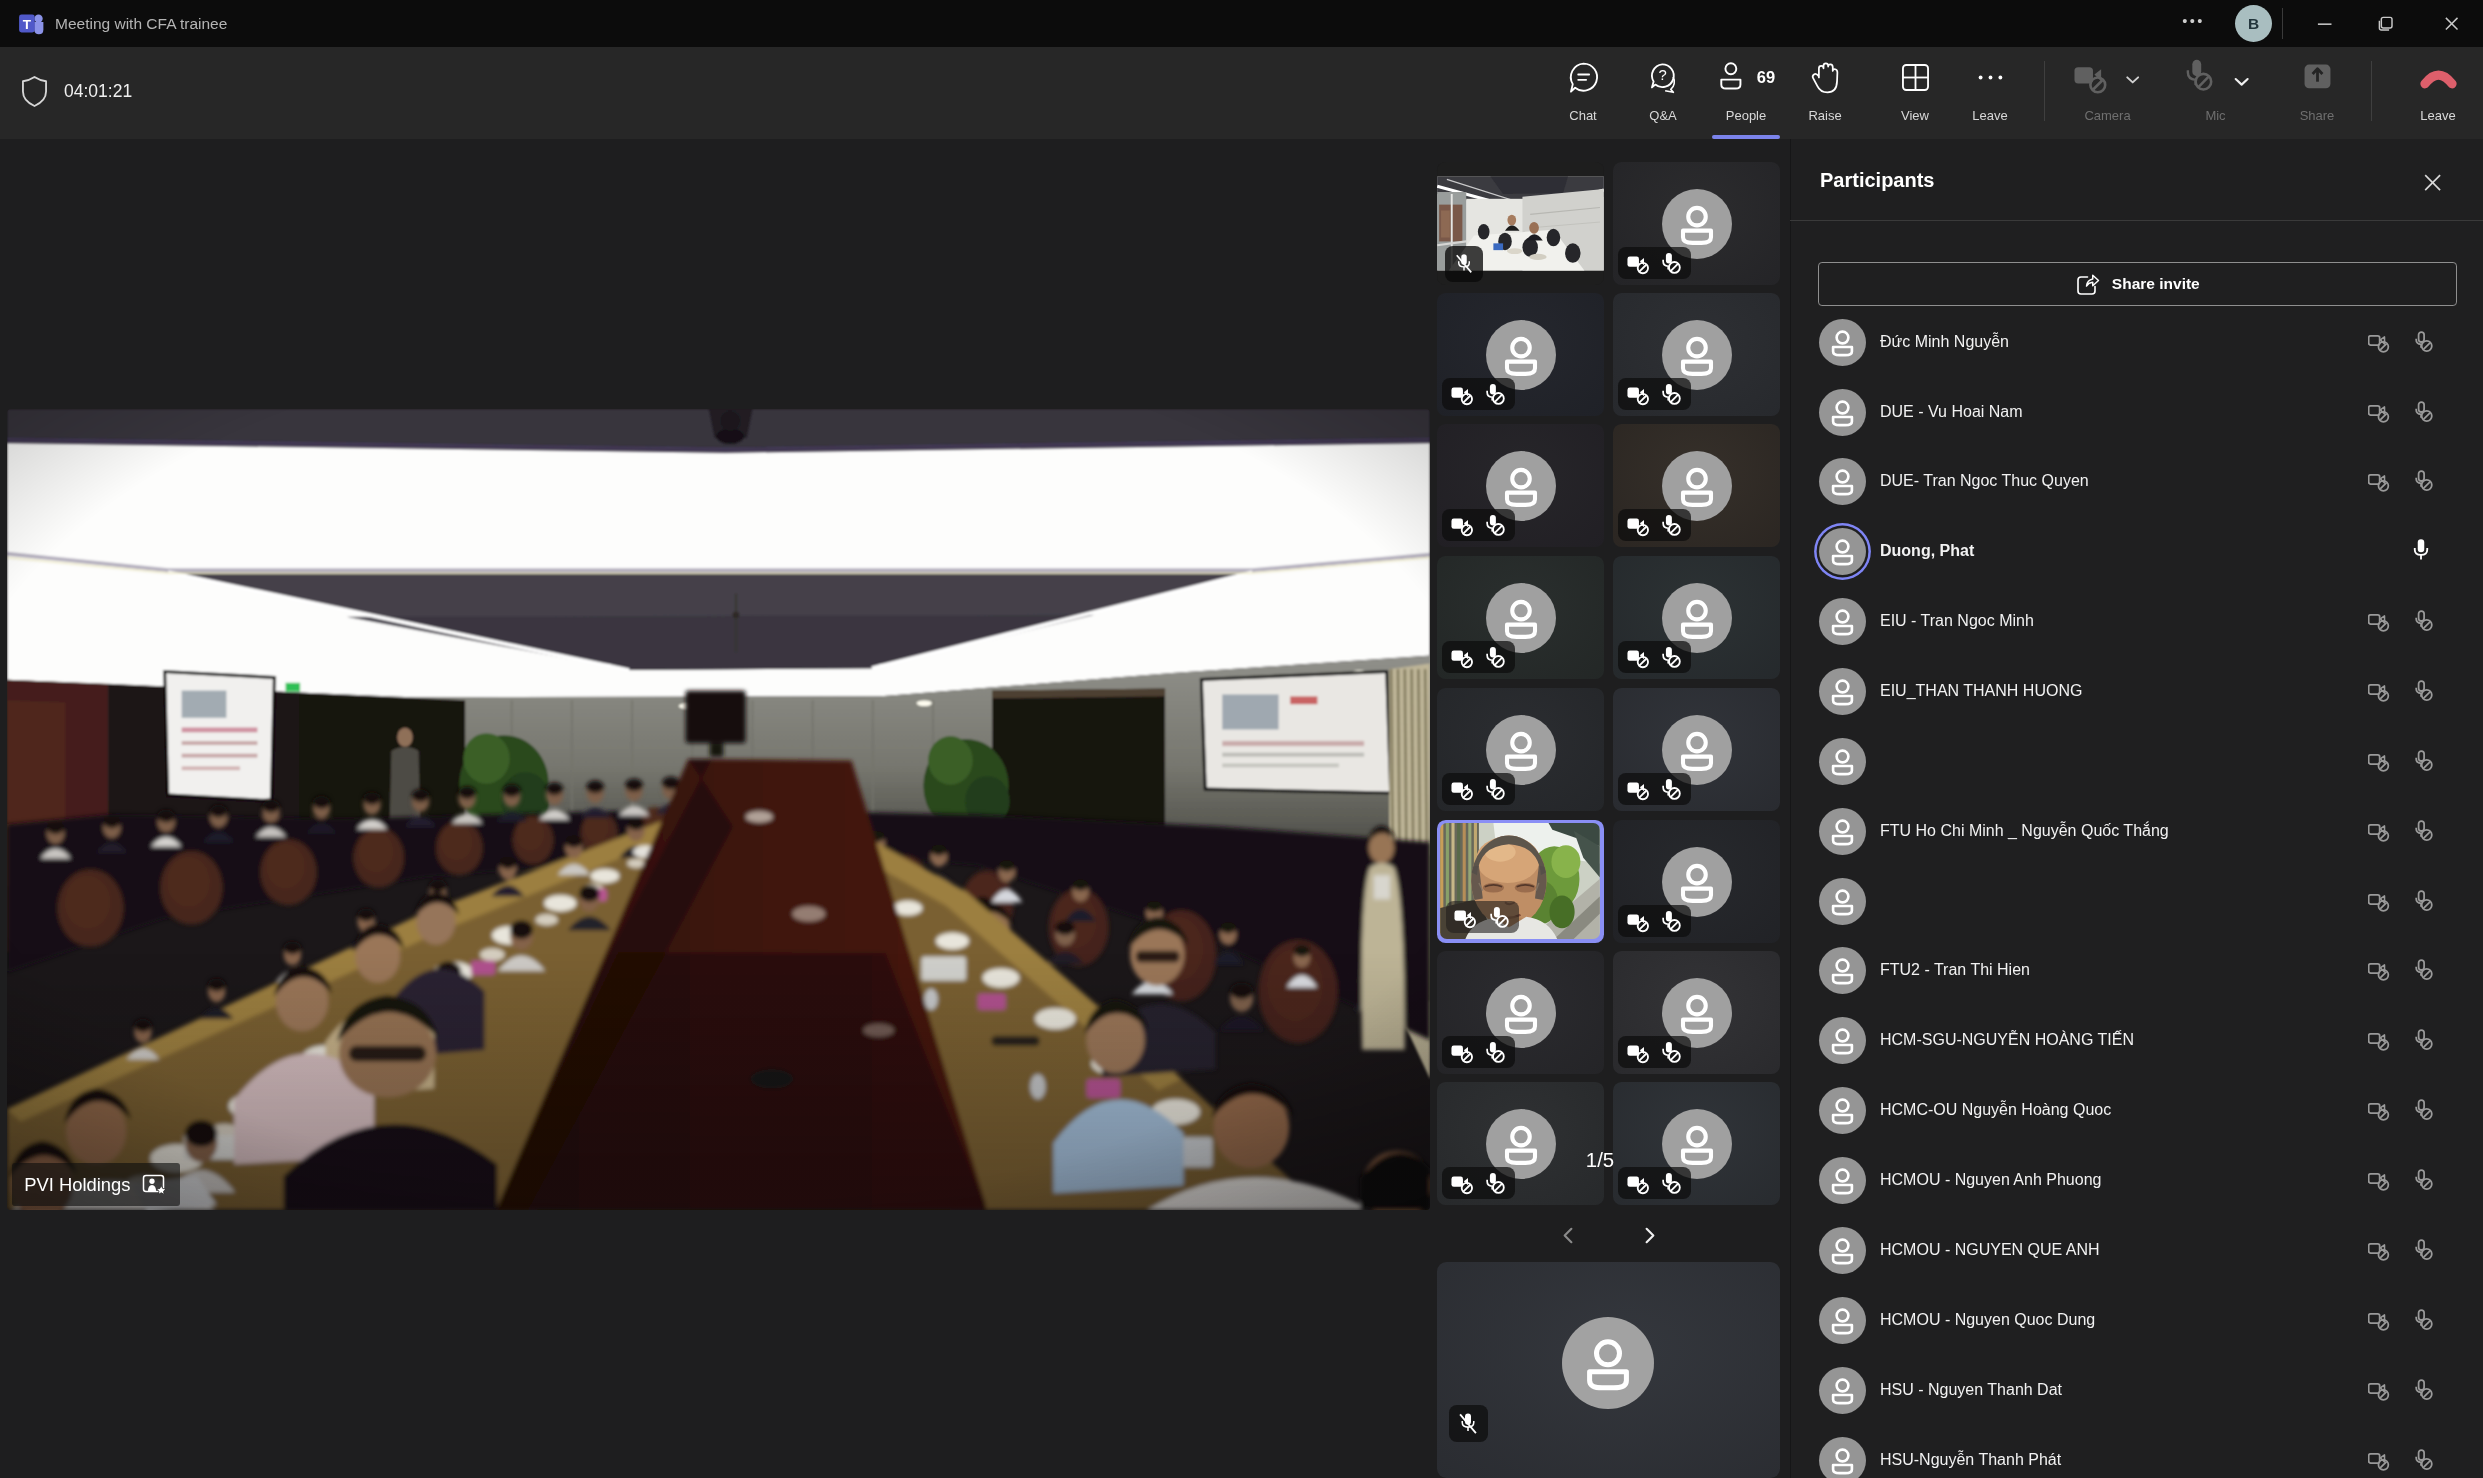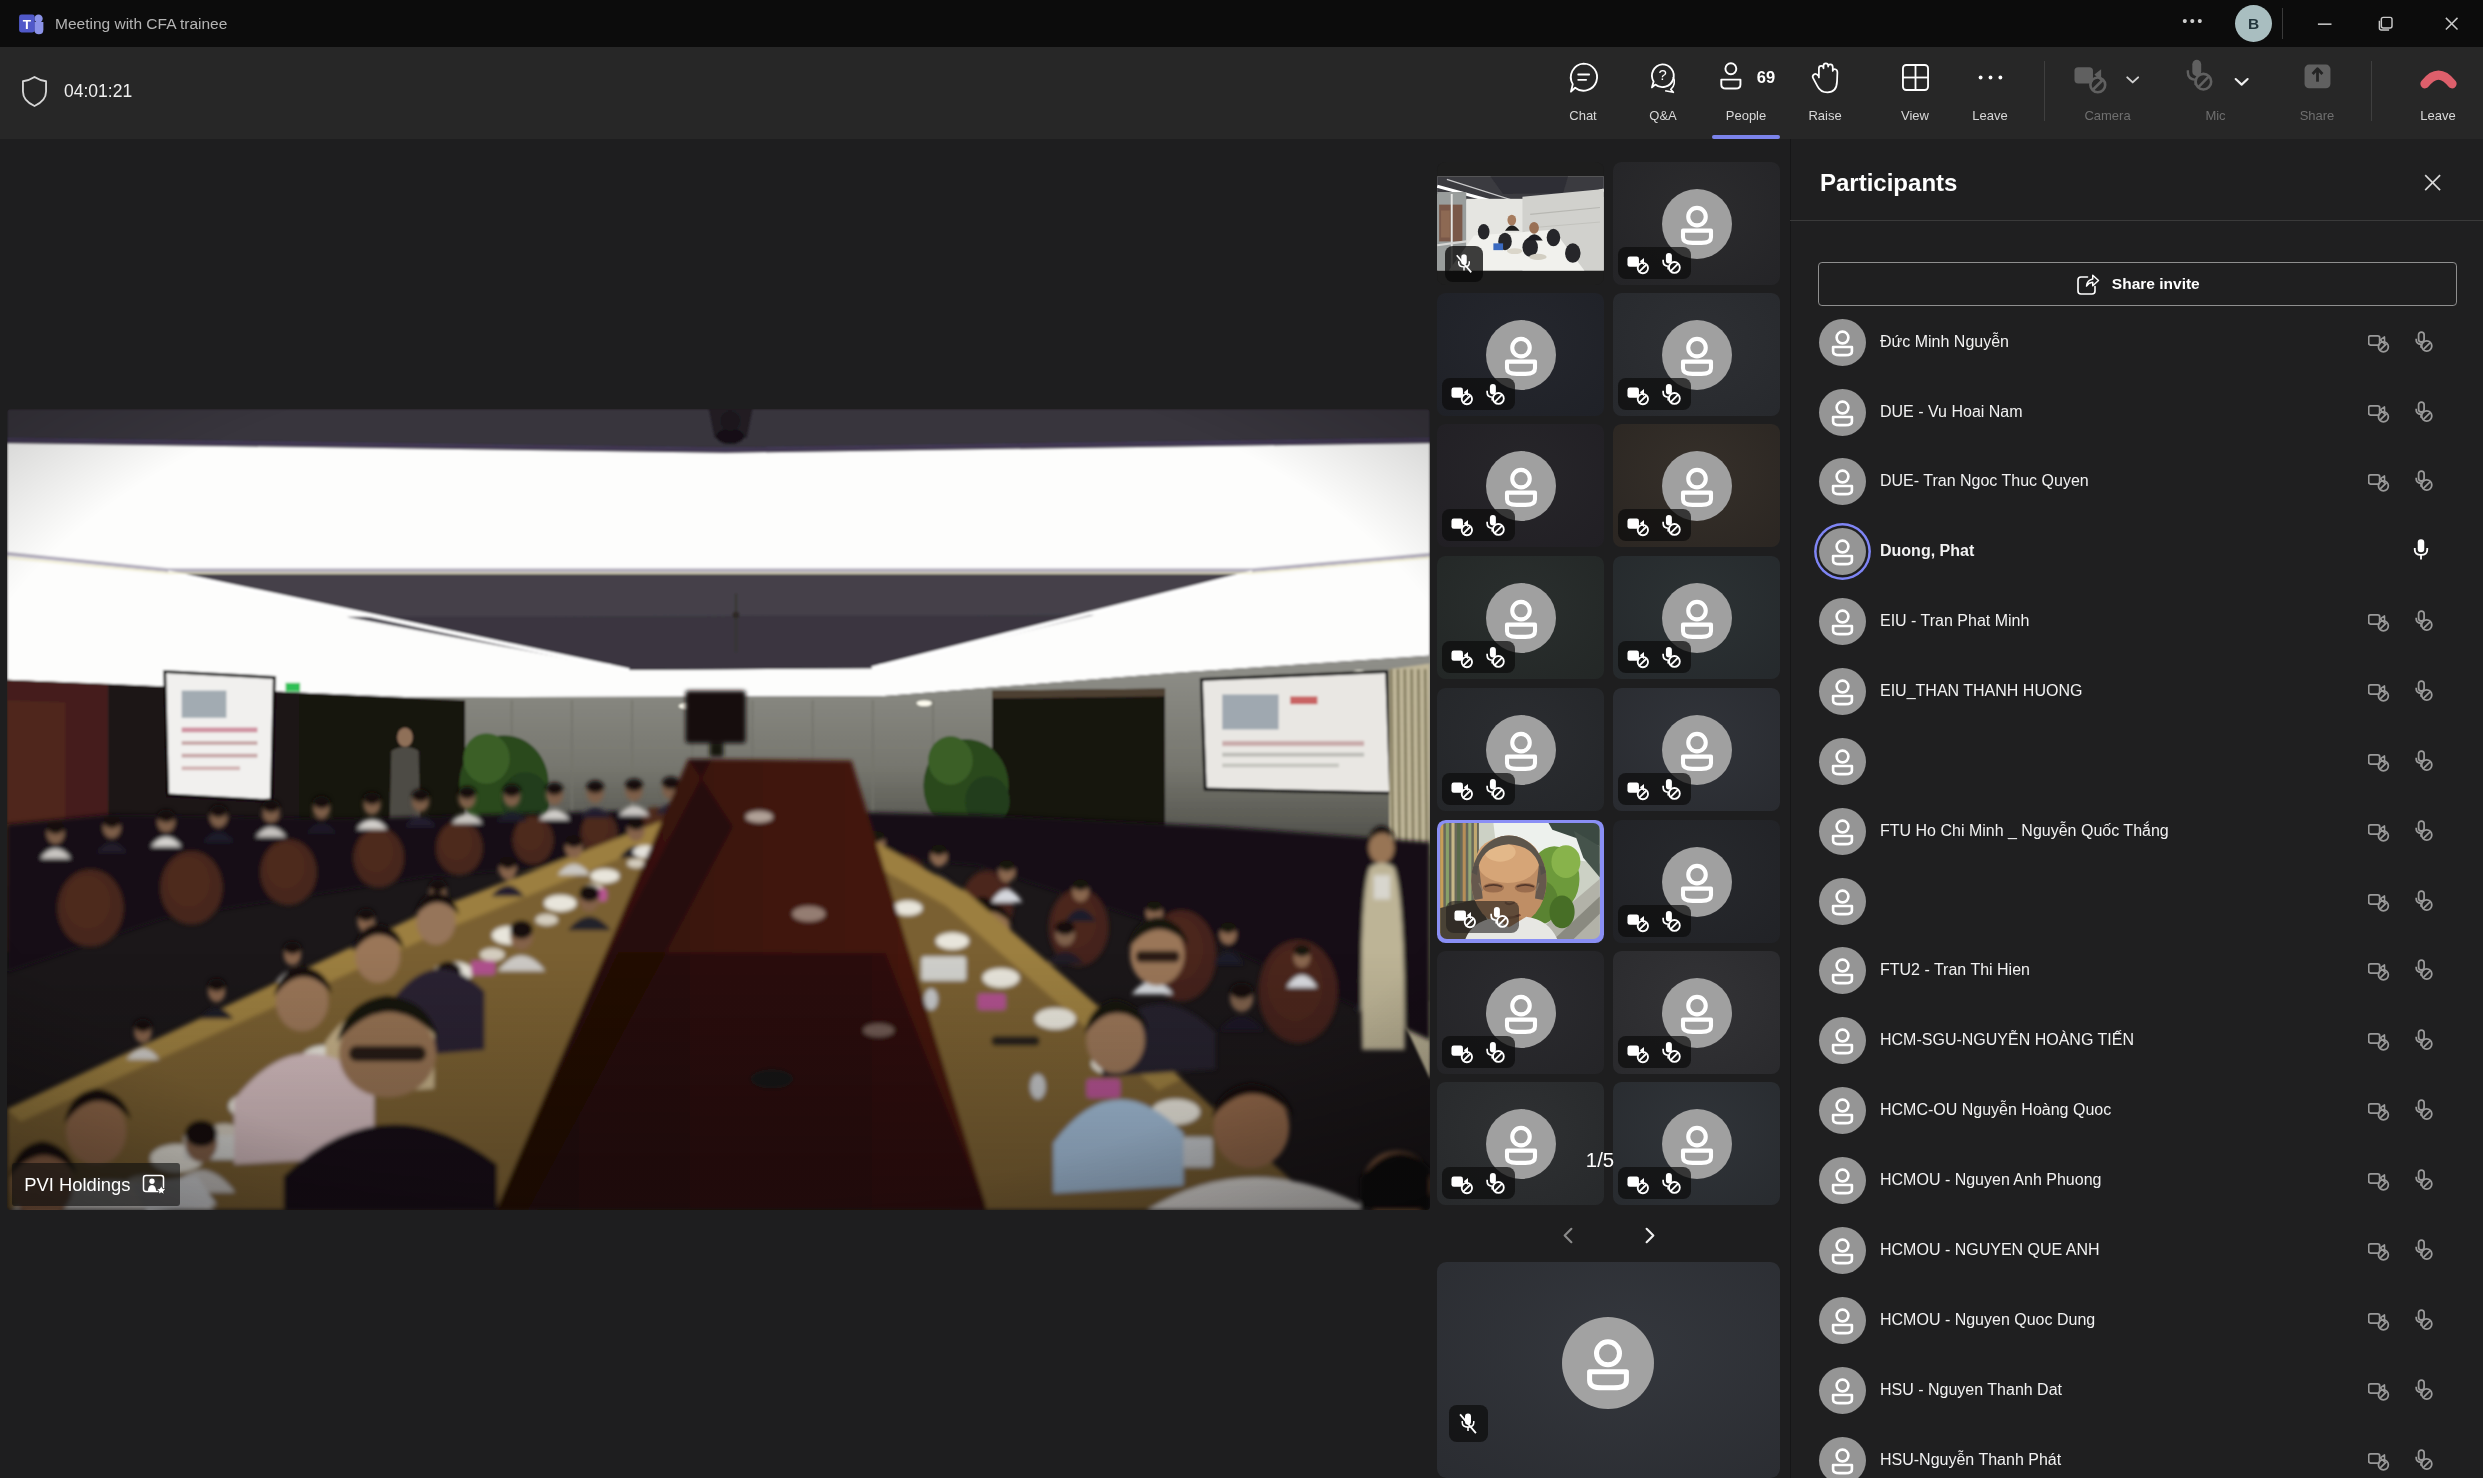--- a/index.html
+++ b/index.html
@@ -12,21 +12,21 @@
 .tbtn .lbl{position:absolute;top:61px;width:100%;text-align:center;font-size:13px;color:#d8d8d8;}
 .tbtn .ic{position:absolute;top:10.7px;left:0;width:100%;display:flex;justify-content:center;align-items:center;height:39px;}
 .tbtn.dis .lbl{color:#6f6f6f;}
 #timer{position:absolute;left:64px;top:0;height:92px;line-height:89px;color:#f0f0f0;font-size:17.5px;}
 #panelbg{position:absolute;left:1790px;top:139px;width:693px;height:1340px;background:#1f1f20;border-left:1.9px solid #161617;}
 #mainvideo{position:absolute;left:6.8px;top:409px;width:1423px;height:801px;border-radius:3.9px;overflow:hidden;background:#242124;}
 #pvilabel{position:absolute;left:11.6px;top:1163px;height:43px;background:rgba(14,14,14,0.62);border-radius:2.9px;display:flex;align-items:center;padding:0 12.6px;color:#fff;font-size:18.4px;gap:11.6px;}
 .tile{position:absolute;width:167px;height:123px;border-radius:8.7px;overflow:hidden;}
 .avwrap{position:absolute;left:0;top:0;width:100%;height:100%;display:flex;align-items:center;justify-content:center;}
 .badge{position:absolute;left:4.9px;bottom:5.8px;height:32px;background:rgba(12,12,12,0.72);border-radius:7.8px;display:flex;align-items:center;padding:0 8.7px;gap:9.7px;}
-#ptitle{position:absolute;left:1820px;top:169px;color:#fff;font-size:24px;font-weight:700;}
+#ptitle{position:absolute;left:1820px;top:169px;color:#fff;font-size:20px;font-weight:700;}
 #psep{position:absolute;left:1790px;top:220px;width:693px;height:1px;background:#3a3a3a;}
 #shareinvite{position:absolute;left:1818px;top:262px;width:639px;height:44px;border:1px solid #8f8f8f;border-radius:3.9px;display:flex;align-items:center;justify-content:center;gap:11.6px;color:#fff;font-size:15.5px;font-weight:700;}
 .prow{position:absolute;left:1790px;width:693px;height:70px;}
 .pav{position:absolute;left:29px;top:11.6px;width:47px;height:47px;border-radius:50%;background:#959595;display:flex;align-items:center;justify-content:center;}
 .pname{position:absolute;left:90px;top:0;height:70px;line-height:70px;color:#f2f2f2;font-size:16px;white-space:nowrap;}
 .picons{position:absolute;right:49px;top:0;height:70px;display:flex;align-items:center;gap:22px;}
 </style>
 </head>
 <body>
 <div id="app">
@@ -1105,21 +1105,21 @@
         </svg>
       </div>
     </div>
     <div class="prow" style="top:586px;">
       <div class="pav" style="">
         <svg width="47" height="47" viewBox="0 0 48 48">
           <circle cx="24.0" cy="18.96" r="6.0" fill="none" stroke="#fff" stroke-width="2.7"></circle>
           <path d="M 14.399999999999999 28.560000000000002 L 33.6 28.560000000000002 L 33.6 33.120000000000005 Q 33.6 36.96 27.072000000000003 36.96 L 20.927999999999997 36.96 Q 14.399999999999999 36.96 14.399999999999999 33.120000000000005 Z" fill="none" stroke="#fff" stroke-width="2.7" stroke-linejoin="round"></path>
         </svg>
       </div>
-      <div class="pname" style="">EIU - Tran Phat Minh</div>
+      <div class="pname" style="">EIU - Tran Ngoc Minh</div>
       <div class="picons">
         <svg width="22" height="22" viewBox="0 0 23 23">
           <rect x="0.69" y="5.06" width="11.5" height="9.66" rx="2.07" fill="none" stroke="#9a9a9a" stroke-width="1.84"></rect>
           <path d="M 12.88 9.200000000000001 L 17.25 6.210000000000001 L 17.25 13.569999999999999 Z" fill="none" stroke="#9a9a9a" stroke-width="1.6560000000000001" stroke-linejoin="round"></path>
           <circle cx="16.099999999999998" cy="16.56" r="5.175" fill="none" stroke="#9a9a9a" stroke-width="1.84"></circle>
           <line x1="12.765" y1="19.78" x2="19.435" y2="13.225" stroke="#9a9a9a" stroke-width="1.84"></line>
         </svg>
         <svg width="22" height="22" viewBox="0 0 23 23">
           <rect x="6.8999999999999995" y="1.1500000000000001" width="5.75" height="10.35" rx="2.875" fill="none" stroke="#9a9a9a" stroke-width="1.84"></rect>
           <path d="M 4.37 8.049999999999999 L 4.37 9.200000000000001 Q 4.37 13.569999999999999 9.43 14.03 L 9.43 17.48" fill="none" stroke="#9a9a9a" stroke-width="1.84"></path>

